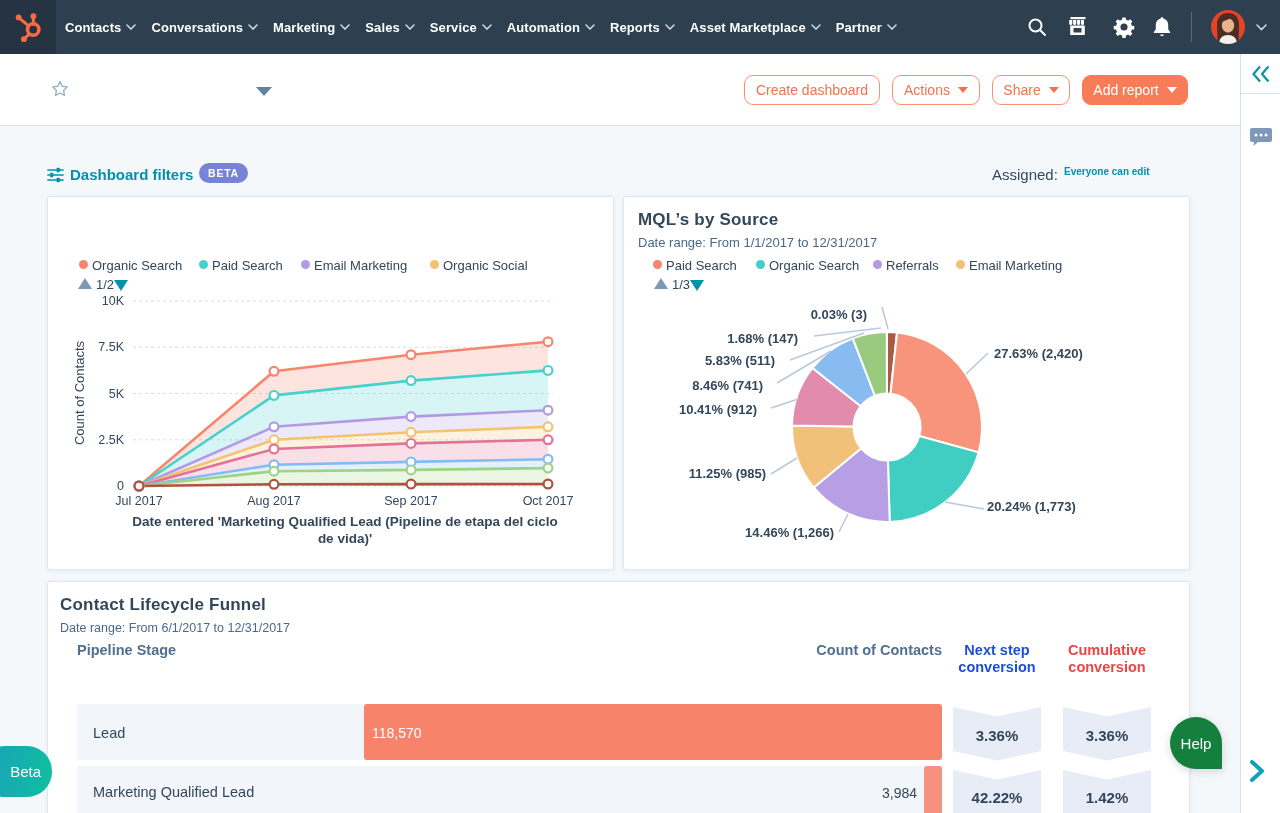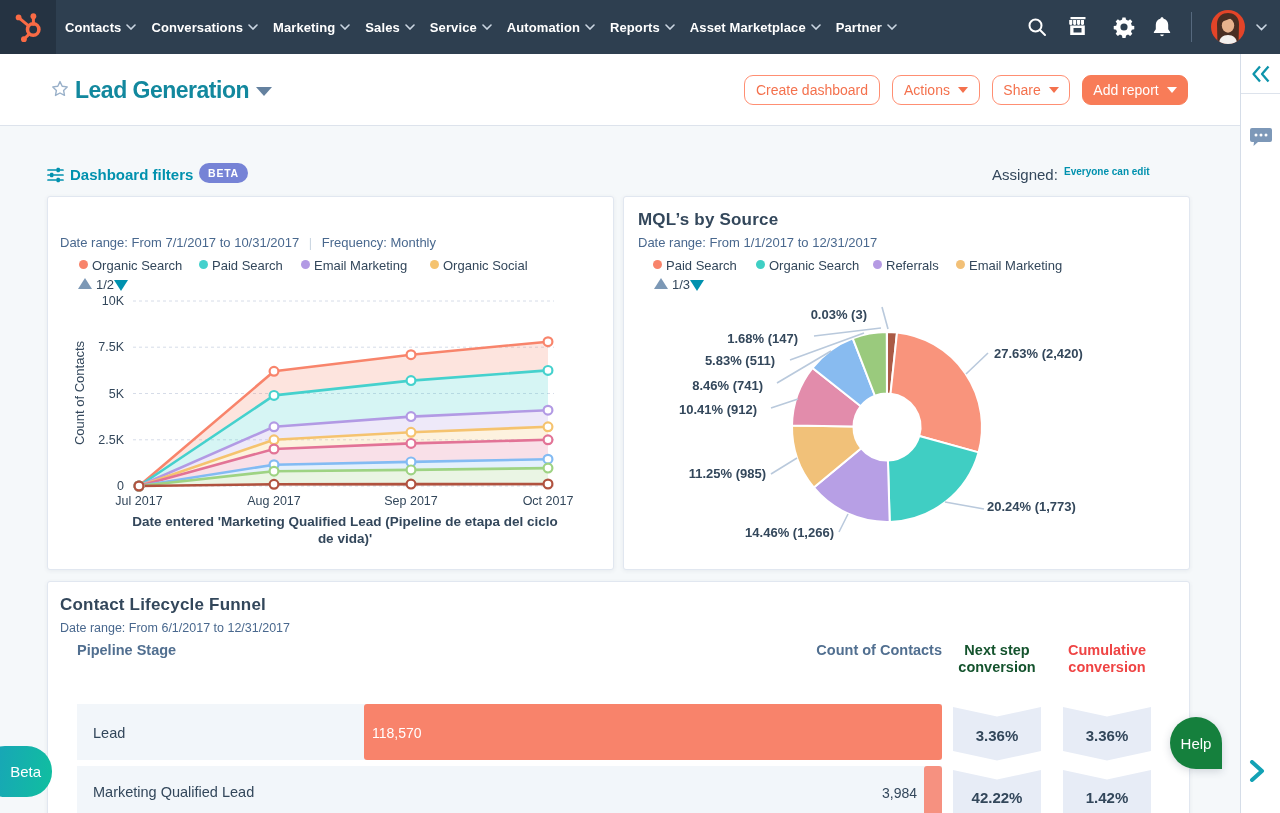--- a/index.html
+++ b/index.html
@@ -105,21 +105,20 @@
       </svg></span>
   <svg class="nico" style="left:1256px;top:24px" width="11" height="7" viewBox="0 0 11 7">
       <path d="M1 1 L5.5 5.5 L10 1" fill="none" stroke="#cbd6e2" stroke-width="1.6" stroke-linecap="round"></path>
     </svg>
 </div>
 
 <div id="header">
   <span class="abs" style="left:51px;top:26px"><svg width="18" height="18" viewBox="0 0 18 18">
         <path d="M9 1.6 l2.2 4.6 5 .7 -3.6 3.5 .9 5 -4.5 -2.4 -4.5 2.4 .9 -5 L1.8 6.9 l5 -.7 Z" fill="none" stroke="#99b0c9" stroke-width="1.4" stroke-linejoin="round"></path>
       </svg></span>
-  <span class="abs" style="left:75px;top:23px;font-size:23px;font-weight:bold;color:#12889e;letter-spacing:-0.5px">Lead Generation</span>
   <span class="abs" style="left:256px;top:33px;width:0;height:0;border-left:8px solid transparent;border-right:8px solid transparent;border-top:9px solid #64819f"></span>
   <div class="btn" style="left:744px;width:136px">Create dashboard</div>
   <div class="btn" style="left:892px;width:88px">Actions<span class="caret"></span></div>
   <div class="btn" style="left:992px;width:78px">Share<span class="caret"></span></div>
   <div class="btn solid" style="left:1082px;width:106px">Add report<span class="caret"></span></div>
 </div>
 
 <div id="sidebar">
   <span class="abs" style="left:9px;top:10px"><svg width="22" height="20" viewBox="0 0 22 20">
         <g fill="none" stroke="#0e94ab" stroke-width="2.3" stroke-linejoin="round">
@@ -149,21 +148,20 @@
         <rect x="3" y="5.7" width="3.4" height="4.6" rx="1"></rect>
         <rect x="9.5" y="10.7" width="3.4" height="4.6" rx="1"></rect>
       </g>
     </svg></span>
 <span class="abs" style="left:70px;top:166px;font-size:15px;font-weight:bold;color:#0091ae">Dashboard filters</span>
 <span class="abs" style="left:199px;top:163px;background:#7683d6;color:#fff;font-size:10.5px;font-weight:bold;letter-spacing:0.8px;padding:4px 9px;border-radius:10px">BETA</span>
 <span class="abs" style="left:992px;top:166px;font-size:15px;color:#33475b">Assigned:</span>
 <span class="abs" style="left:1064px;top:166px;font-size:10px;font-weight:bold;color:#0091ae">Everyone can edit</span>
 
 <div class="card" style="left:47px;top:196px;width:567px;height:374px">
-  <span class="csub">Date range: From 7/1/2017 to 10/31/2017 <span style="color:#cbd6e2;margin:0 6px">|</span> Frequency: Monthly</span>
   <span class="ldot" style="left:31px;top:63px;background:#f8846b"></span>
 <span class="llab" style="left:44px;top:61px">Organic Search</span>
 <span class="ldot" style="left:151px;top:63px;background:#45d1cd"></span>
 <span class="llab" style="left:164px;top:61px">Paid Search</span>
 <span class="ldot" style="left:253px;top:63px;background:#b29ae4"></span>
 <span class="llab" style="left:266px;top:61px">Email Marketing</span>
 <span class="ldot" style="left:382px;top:63px;background:#f5c36f"></span>
 <span class="llab" style="left:395px;top:61px">Organic Social</span>
   <svg width="52" height="16" style="position:absolute;left:29px;top:79px" viewBox="0 0 52 16">
       <path d="M8 2 L15 13 L1 13 Z" fill="#7c98b6"></path>
@@ -283,21 +281,21 @@
 <text x="363" y="314" text-anchor="start" font-size="13" font-weight="bold" fill="#33475b">20.24% (1,773)</text>
 <text x="370" y="161" text-anchor="start" font-size="13" font-weight="bold" fill="#33475b">27.63% (2,420)</text>
   </svg>
 </div>
 
 <div class="card" style="left:47px;top:581px;width:1143px;height:400px">
   <span class="ctitle">Contact Lifecycle Funnel</span>
   <span class="csub" style="top:39px;font-size:12.5px">Date range: From 6/1/2017 to 12/31/2017</span>
   <span class="abs" style="left:29px;top:60px;font-size:14.5px;font-weight:bold;color:#516f90">Pipeline Stage</span>
   <span class="abs" style="left:694px;top:60px;width:200px;text-align:right;font-size:14.5px;font-weight:bold;color:#516f90">Count of Contacts</span>
-  <span class="abs" style="left:905px;top:60px;width:88px;text-align:center;font-size:14.5px;font-weight:bold;color:#14532d;line-height:17px">Next step conversion</span>
+  <span class="abs" style="left:905px;top:60px;width:88px;text-align:center;font-size:14.5px;font-weight:bold;color:#1d4ed8;line-height:17px">Next step conversion</span>
   <span class="abs" style="left:1014px;top:60px;width:90px;text-align:center;font-size:14.5px;font-weight:bold;color:#ef4444;line-height:17px">Cumulative conversion</span>
 
   <div class="abs" style="left:29px;top:122px;width:865px;height:56px;background:#f2f6fa"></div>
   <div class="abs" style="left:316px;top:122px;width:578px;height:56px;background:#f8836b;border-radius:3px"></div>
   <span class="abs" style="left:45px;top:143px;font-size:14.5px;color:#33475b">Lead</span>
   <span class="abs" style="left:324px;top:143px;font-size:14px;color:#fff">118,570</span>
   <div class="chevbadge" style="left:905px;top:125px;height:54px;clip-path:polygon(0 0, 50% 9.5px, 100% 0, 100% 44px, 50% 53.5px, 0 44px)"></div>
   <div class="chevbadge" style="left:1015px;top:125px;height:54px;clip-path:polygon(0 0, 50% 9.5px, 100% 0, 100% 44px, 50% 53.5px, 0 44px)"></div>
   <span class="chevtxt" style="left:905px;top:145px">3.36%</span>
   <span class="chevtxt" style="left:1015px;top:145px">3.36%</span>

